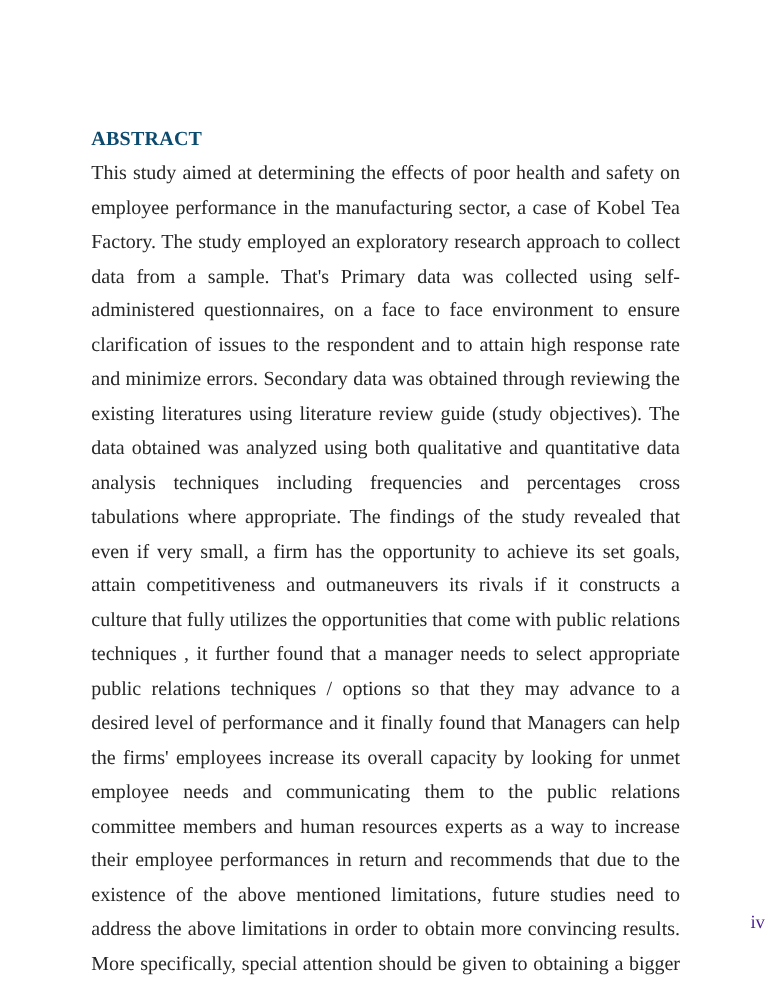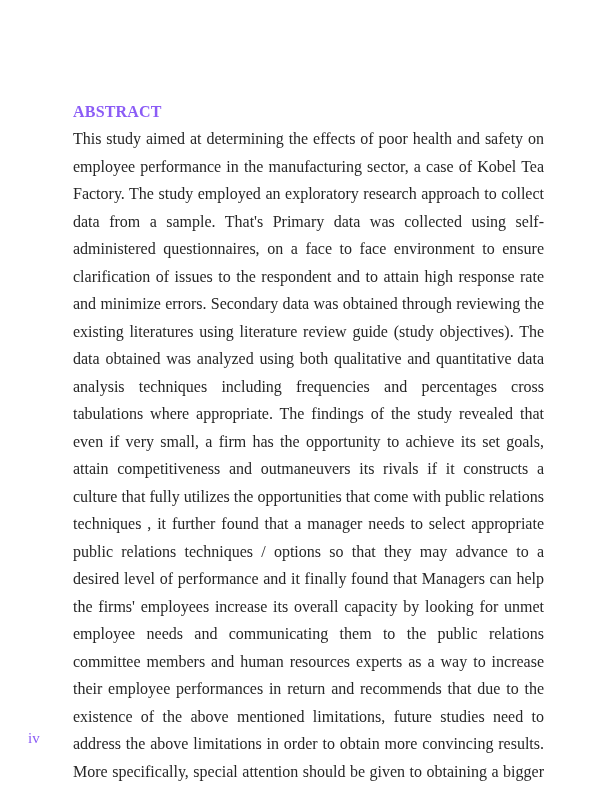--- a/index.html
+++ b/index.html
@@ -22,37 +22,36 @@
     left: 73px;
     top: 104px;
     width: 471px;
   }
   .abstract-heading {
     font-size: 16px;
     line-height: 16px;
     font-weight: bold;
     letter-spacing: 0.2px;
     margin-bottom: 5px;
-    color: #8b5cf6;
+    color: #0c4a6e;
   }
   .abstract-body {
     font-size: 16px;
     line-height: 27.5px;
     text-align: justify;
     color: #262626;
   }
   .page-number {
     position: absolute;
     left: 0;
     top: 730px;
     width: 612px;
-    text-align: left;
+    text-align: right;
     font-size: 15px;
-    color: #8b5cf6;
-    padding-left: 28px;
+    color: #4c1d95;
   }
 </style>
 </head>
 <body>
 
 <div class="sheet">
   <div class="content">
     <h1 class="abstract-heading">ABSTRACT</h1>
     <p class="abstract-body">This study aimed at determining the effects of poor health and safety on employee performance in the manufacturing sector, a case of Kobel Tea Factory. The study employed an exploratory research approach to collect data from a sample. That's Primary data was collected using self-administered questionnaires, on a face to face environment to ensure clarification of issues to the respondent and to attain high response rate and minimize errors. Secondary data was obtained through reviewing the existing literatures using literature review guide (study objectives). The data obtained was analyzed using both qualitative and quantitative data analysis techniques including frequencies and percentages cross tabulations where appropriate. The findings of the study revealed that even if very small, a firm has the opportunity to achieve its set goals, attain competitiveness and outmaneuvers its rivals if it constructs a culture that fully utilizes the opportunities that come with public relations techniques , it further found that a manager needs to select appropriate public relations techniques / options so that they may advance to a desired level of performance and it finally found that Managers can help the firms' employees increase its overall capacity by looking for unmet employee needs and communicating them to the public relations committee members and human resources experts as a way to increase their employee performances in return and recommends that due to the existence of the above mentioned limitations, future studies need to address the above limitations in order to obtain more convincing results. More specifically, special attention should be given to obtaining a bigger sample and lastly, continuation of the subject matter of this research could be based on a different case study in order to gain a richer and bigger picture of poor health and safety in an organization on employee performance.</p>
   </div>

